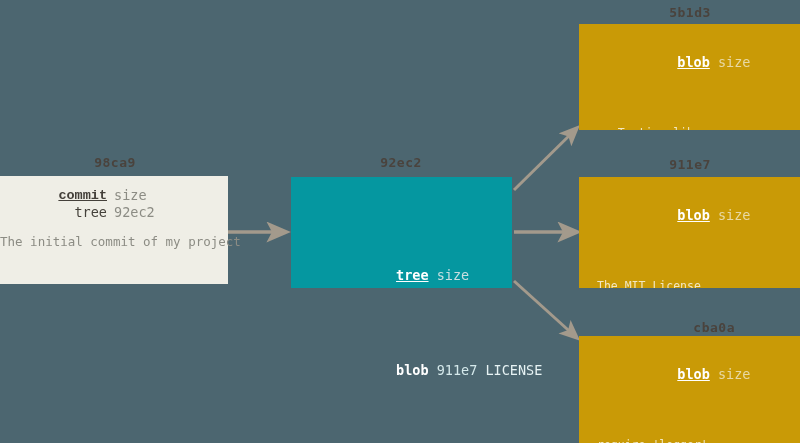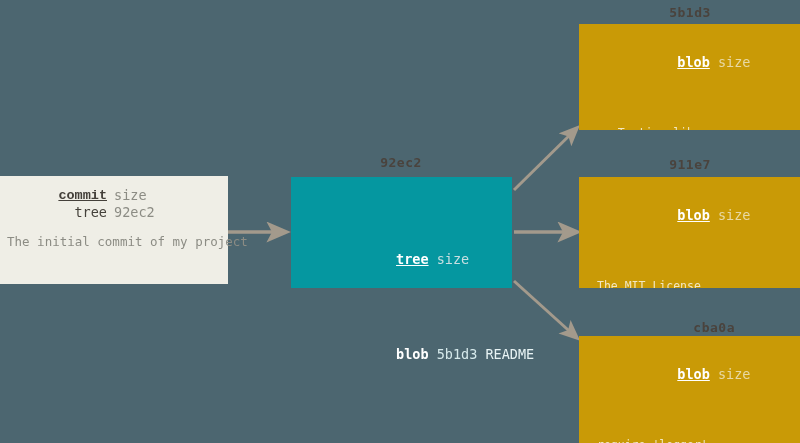--- a/index.html
+++ b/index.html
@@ -75,27 +75,26 @@
     text-align: left;
     color: #8c8c84;
     width: 50%;
   }
   .commit-msg {
     margin-top: 13px;
     text-align: center;
     color: #8c8c84;
     font-size: 12.5px;
     white-space: pre;
-    padding-left: 7px;
   }
 
   
   .tree-box {
     background: #0597a0;
-    padding-top: 16px;
+    padding-top: 32px;
   }
   .tree-lines {
     margin-left: 40px;
     font-size: 13.5px;
     line-height: 19px;
     white-space: pre;
   }
   .tree-line {
     white-space: pre;
   }
@@ -162,20 +161,21 @@
       <marker id="arrowhead" markerWidth="7" markerHeight="7" refX="5.6" refY="3" orient="auto" markerUnits="strokeWidth">
         <path d="M0,0 L7,3 L0,6 L1.6,3 Z" fill="#a39a8c"></path>
       </marker>
     </defs>
     <line x1="228" y1="232" x2="286" y2="232" stroke="#a39a8c" stroke-width="3.5" marker-end="url(#arrowhead)"></line>
     <line x1="514" y1="190" x2="577" y2="128" stroke="#a39a8c" stroke-width="3" marker-end="url(#arrowhead)"></line>
     <line x1="514" y1="232" x2="577" y2="232" stroke="#a39a8c" stroke-width="3.5" marker-end="url(#arrowhead)"></line>
     <line x1="514" y1="281" x2="577" y2="338" stroke="#a39a8c" stroke-width="3" marker-end="url(#arrowhead)"></line>
   </svg>
 
+  <div class="node-title" style="left:60px; top:155px; width:110px;">98ca9</div>
 
   <div class="node-box commit-box" style="left:0px; top:176px; width:228px; height:108px;">
     <table class="kv-table">
       <tbody>
         <tr>
           <td class="kv-key kv-type">commit</td>
           <td class="kv-val">size</td>
         </tr>
         <tr>
           <td class="kv-key">tree</td>
@@ -187,23 +187,20 @@
   </div>
 
   <div class="node-title" style="left:346px; top:155px; width:110px;">92ec2</div>
 
   <div class="node-box tree-box" style="left:291px; top:177px; width:221px; height:111px;">
     <div class="tree-lines">
       <div class="tree-line">
         <span class="tree-type underlined">tree</span><span> </span><span class="tree-size">size</span>
       </div>
       <div class="tree-line">
-        <span class="tree-type">blob</span><span> </span><span class="tree-hash">5b1d3</span><span> </span><span class="tree-name">README</span>
-      </div>
-      <div class="tree-line">
         <span class="tree-type">blob</span><span> </span><span class="tree-hash">911e7</span><span> </span><span class="tree-name">LICENSE</span>
       </div>
       
     </div>
   </div>
 
   <div class="node-title" style="left:645px; top:5px; width:90px;">5b1d3</div>
 
   <div class="node-box blob-box" style="left:579px; top:24px; width:221px; height:106px;">
     <div class="blob-header">

